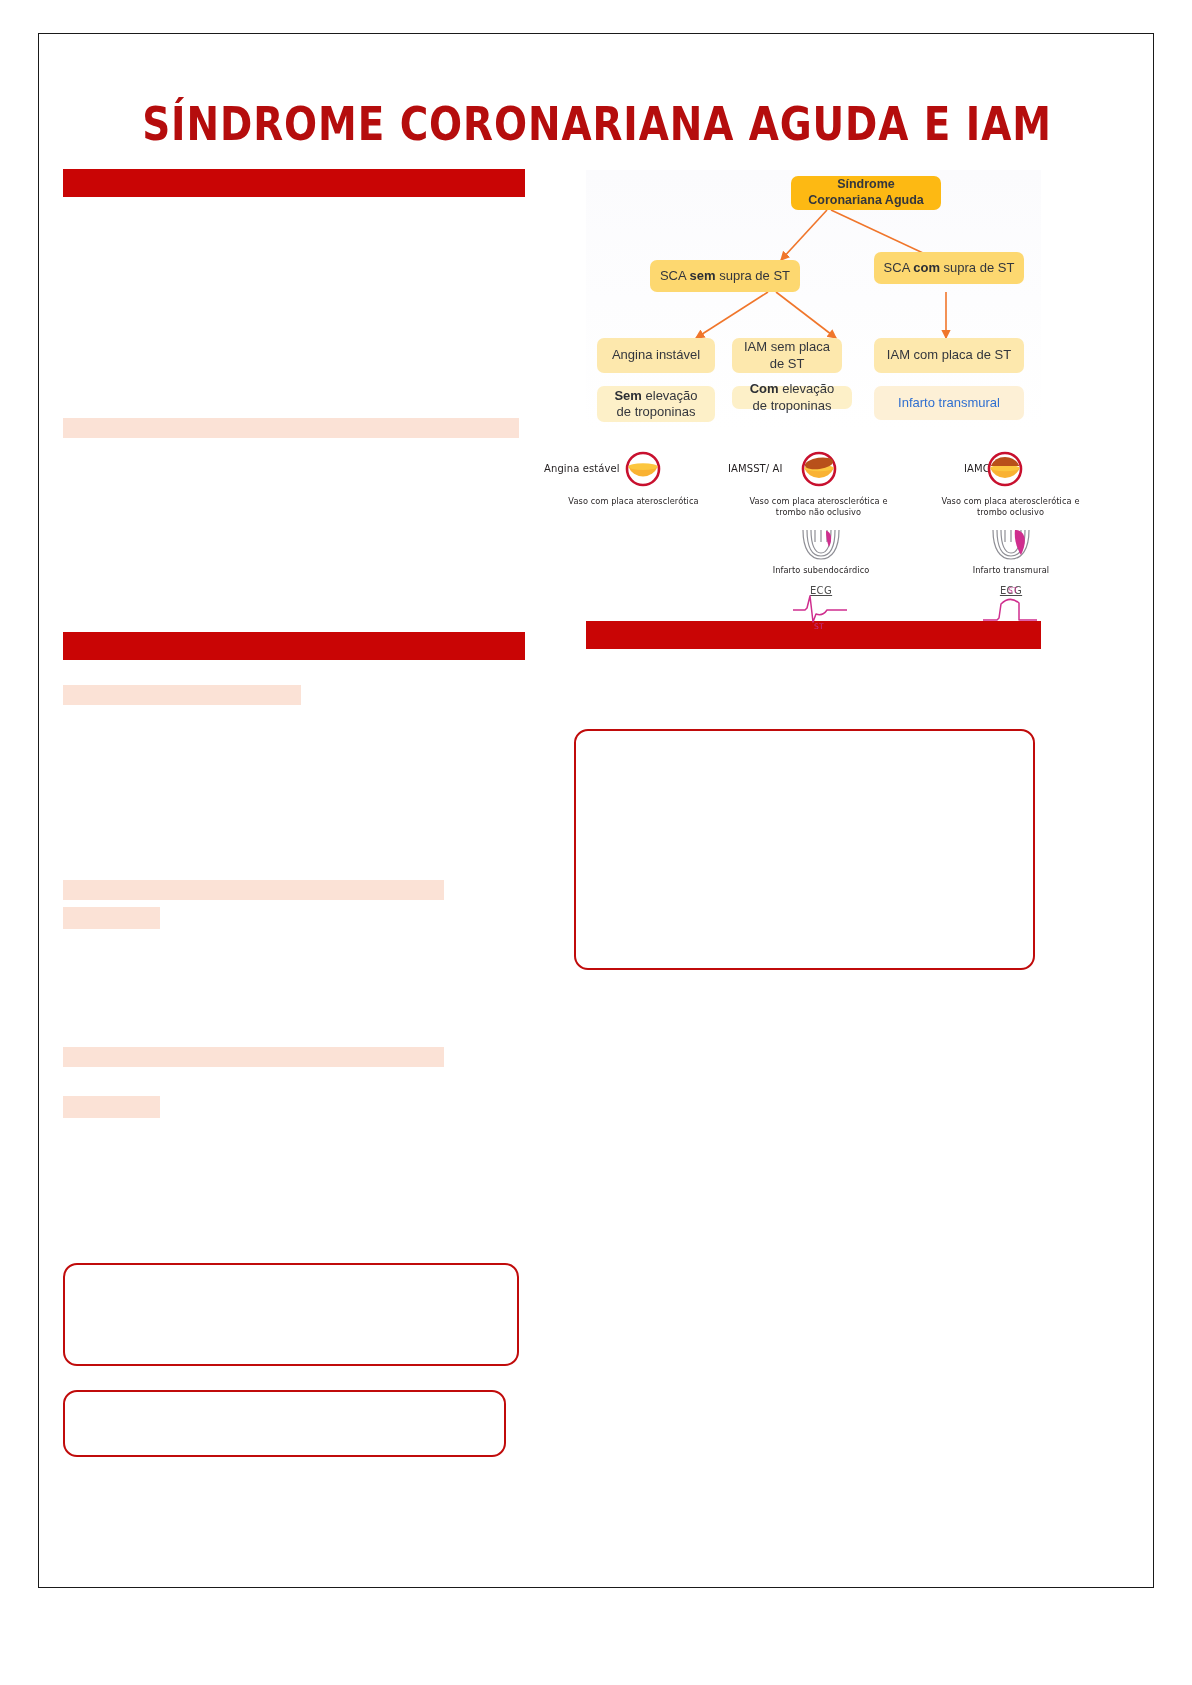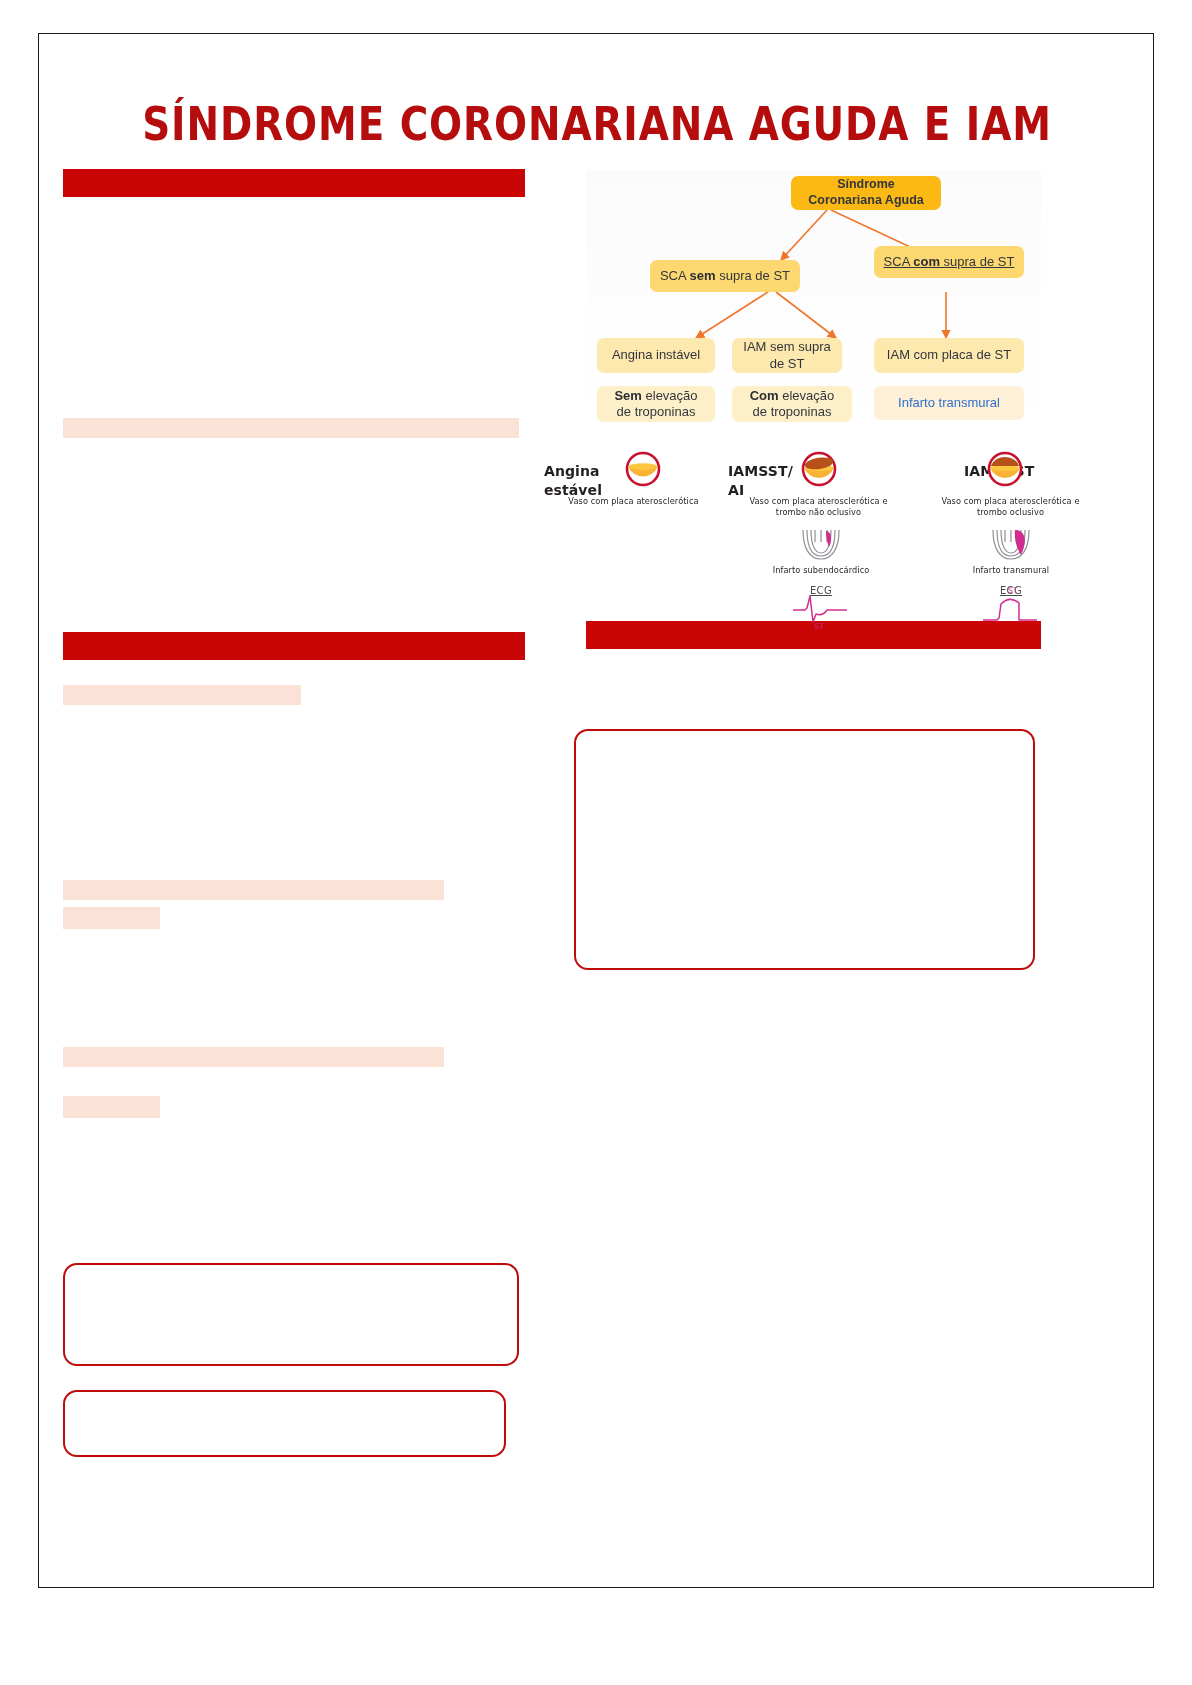--- a/index.html
+++ b/index.html
@@ -40,21 +40,21 @@
   .n-trans{background:#fdf0d6;font-size:13px;color:#2f6fd0;}
   .node b{font-weight:bold;color:#2b2e34;}
   #flow svg{position:absolute;left:0;top:0;width:455px;height:260px;overflow:visible;}
   
   .illus{position:absolute;}
   .cap{
     position:absolute;text-align:center;color:#231f20;
     font-family:"DejaVu Sans","Liberation Sans",sans-serif;
     font-size:8.2px;line-height:1.35;letter-spacing:.1px;
   }
-  .cap-b{font-weight:bold;font-size:14px;}
+  .cap-b{font-weight:normal;font-size:10px;}
   .cap-ecg{font-size:10px;color:#4a4a4a;letter-spacing:.4px;text-decoration:underline;}
   .cap-st{font-size:7.6px;color:#c2338c;letter-spacing:.3px;}
   .vessel{position:absolute;}
 </style>
 </head>
 <body>
 
 <div id="page-sheet">
 
   <div id="doc-title">SÍNDROME CORONARIANA AGUDA E IAM</div>
@@ -94,43 +94,43 @@
 
     <div class="node n-root" style="left:168px;top:6px;width:150px;height:34px;flex-direction:column;margin-left:37px;">
       <span>Síndrome</span>
       <span>Coronariana Aguda</span>
     </div>
 
     <div class="node n-mid" style="left:64px;top:90px;width:150px;height:32px;">
       <span><span>SCA </span><b>sem</b><span> supra de ST</span></span>
     </div>
 
-    <div class="node n-mid" style="left:288px;top:76px;width:150px;height:32px;text-decoration:underline;">
+    <div class="node n-mid" style="left:288px;top:82px;width:150px;height:32px;">
       <span><span>SCA </span><b>com</b><span> supra de ST</span></span>
     </div>
 
     <div class="node n-leaf" style="left:11px;top:168px;width:118px;height:35px;">
       <span>Angina instável</span>
     </div>
 
     <div class="node n-leaf" style="left:146px;top:168px;width:110px;height:35px;flex-direction:column;">
-      <span>IAM sem supra</span>
+      <span>IAM sem placa</span>
       <span>de ST</span>
     </div>
 
     <div class="node n-leaf" style="left:288px;top:168px;width:150px;height:35px;">
       <span>IAM com placa de ST</span>
     </div>
 
     <div class="node n-trop" style="left:11px;top:216px;width:118px;height:36px;flex-direction:column;">
       <span><b>Sem</b><span> elevação</span></span>
       <span>de troponinas</span>
     </div>
 
-    <div class="node n-trop" style="left:146px;top:216px;width:120px;height:36px;flex-direction:column;">
+    <div class="node n-trop" style="left:146px;top:216px;width:120px;height:23px;flex-direction:column;">
       <span><b>Com</b><span> elevação</span></span>
       <span>de troponinas</span>
     </div>
 
     <div class="node n-trans" style="left:288px;top:216px;width:150px;height:34px;">
       <span>Infarto transmural</span>
     </div>
   </div>
 
   <div class="illus" style="left:497px;top:392px;width:520px;height:200px;">

